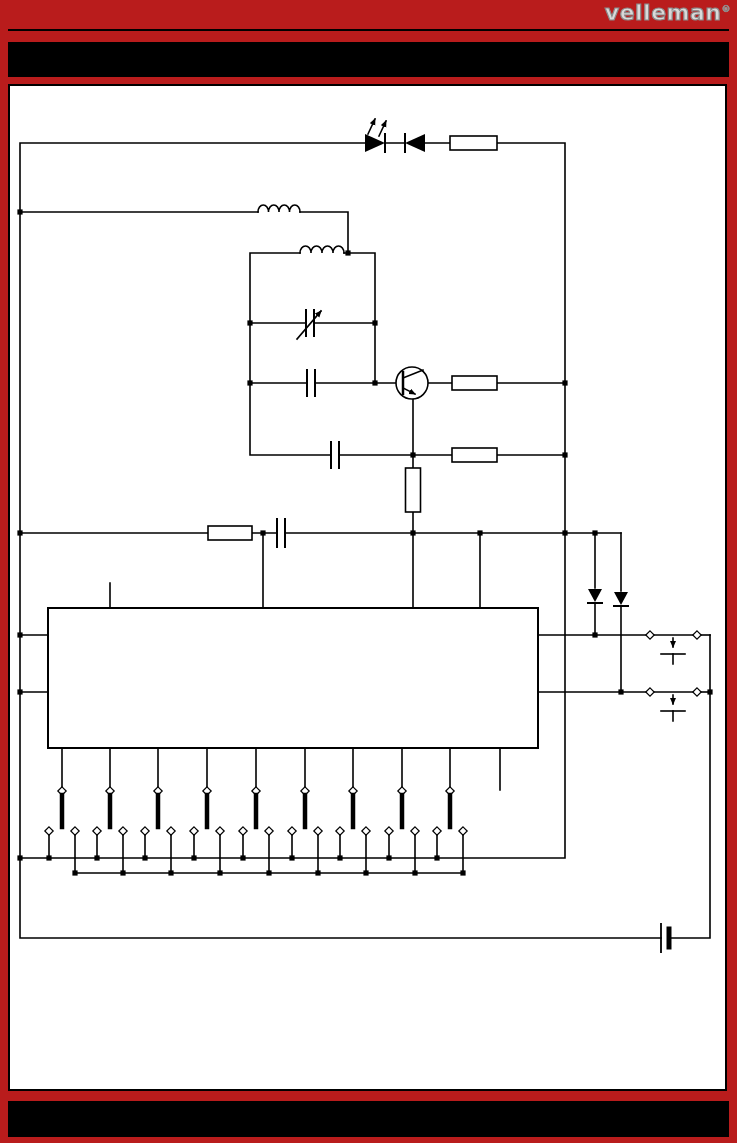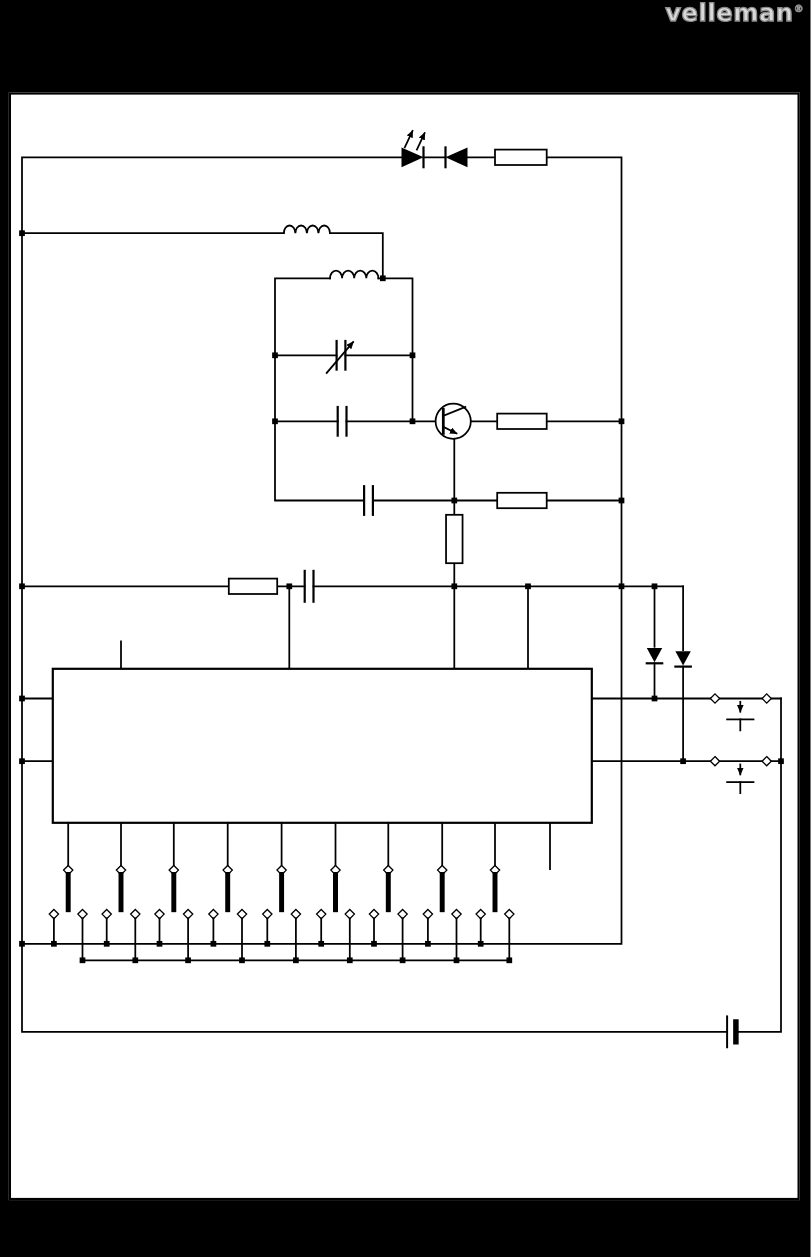--- a/index.html
+++ b/index.html
@@ -1,16 +1,16 @@
 <!DOCTYPE html>
 <html><head>
 <meta charset="utf-8">
 <style>
   html,body{margin:0;padding:0;background:#e8e8e8;}
-  .page{position:relative;width:737px;height:1143px;background:#000000;overflow:hidden;
+  .page{position:relative;width:737px;height:1143px;background:#b91c1c;overflow:hidden;
         font-family:"Liberation Sans",sans-serif;}
   .logo{position:absolute;top:0px;right:6px;font-size:22px;font-weight:bold;
         letter-spacing:.5px;color:#d9d9d9;-webkit-text-stroke:1.2px #8a8a8a;
         font-family:"DejaVu Sans",sans-serif;}
   .logo sup{font-size:9px;-webkit-text-stroke:.6px #8a8a8a;}
   .top-rule{position:absolute;left:8px;top:29px;width:721px;height:2px;background:#000;}
   .title-bar{position:absolute;left:8px;top:42px;width:721px;height:35px;background:#000;}
   .frame{position:absolute;left:8px;top:84px;width:719px;height:1007px;
          border:2px solid #000;box-sizing:border-box;background:#fff;}
   .footer-bar{position:absolute;left:8px;top:1101px;width:721px;height:36px;background:#000;}

